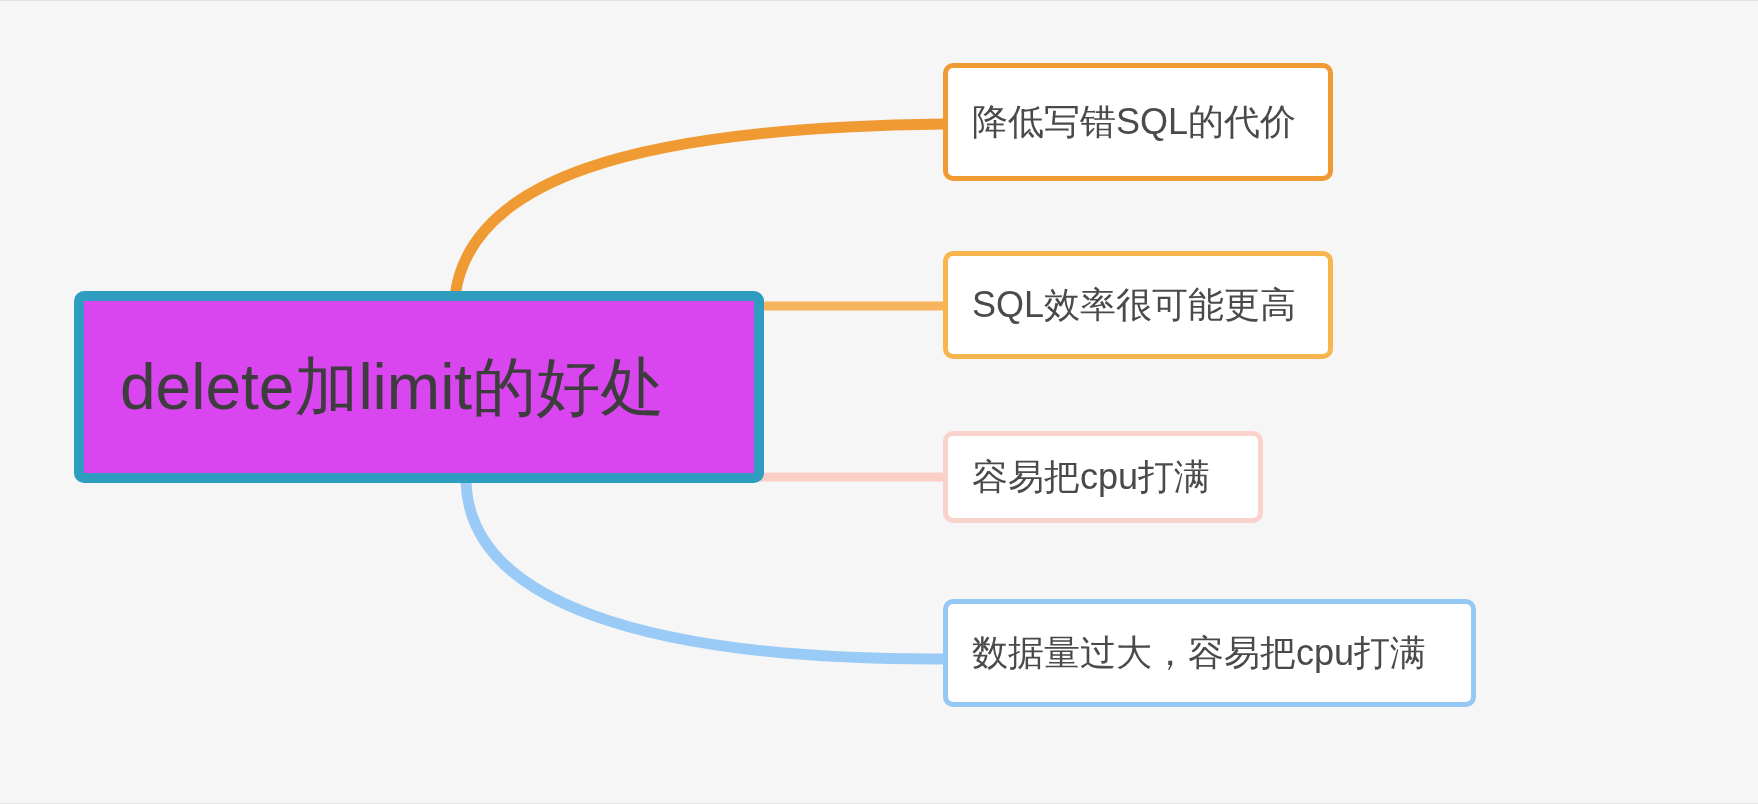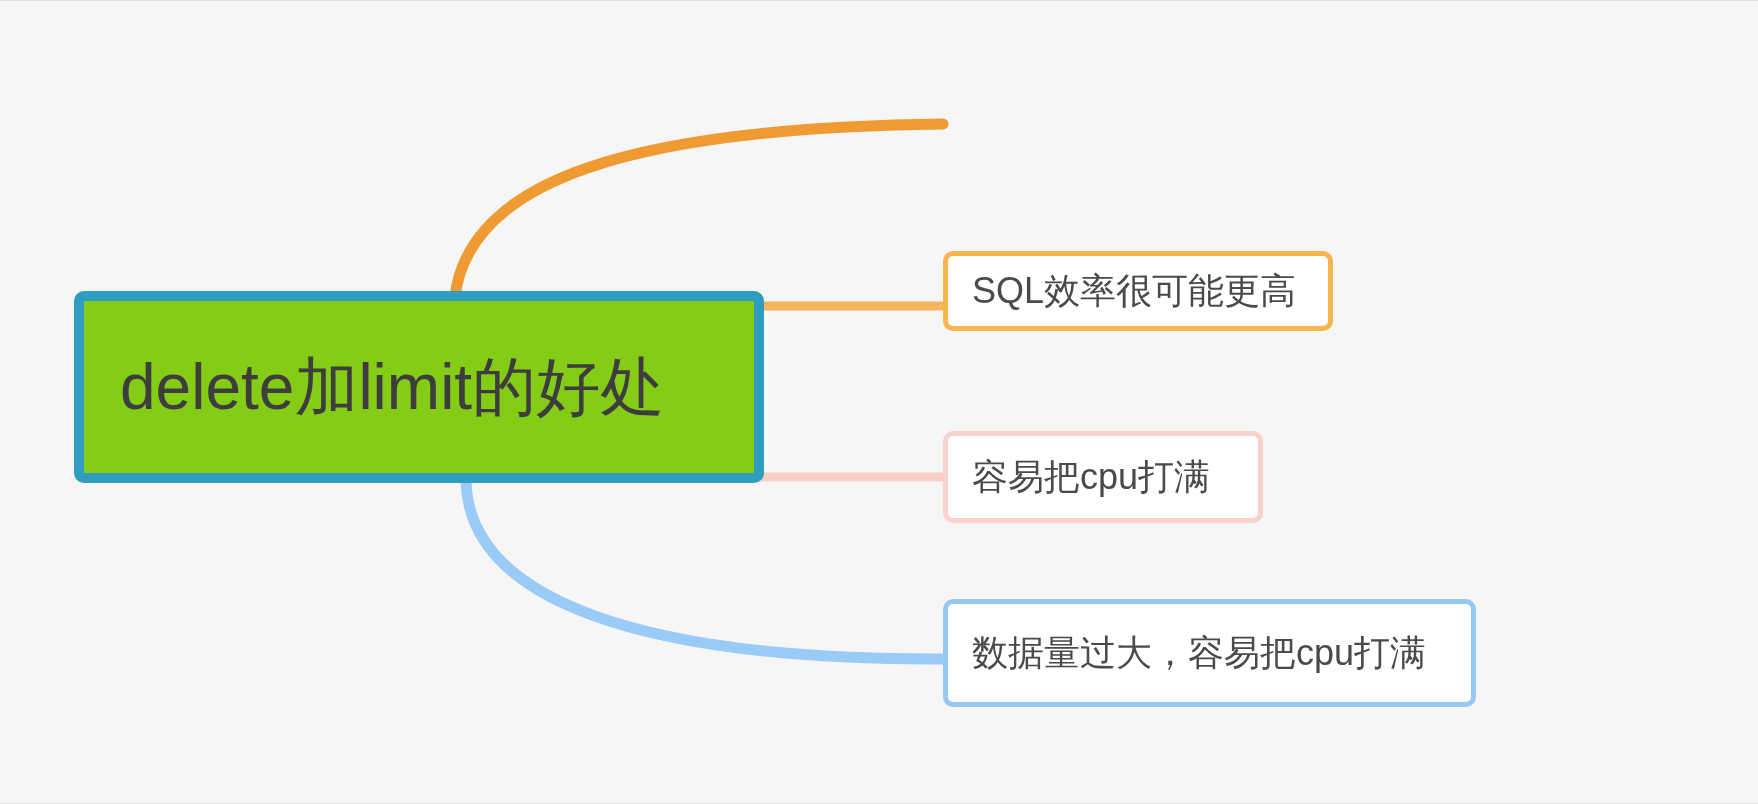--- a/index.html
+++ b/index.html
@@ -76,21 +76,21 @@
     left: 943px;
     top: 63px;
     width: 390px;
     height: 118px;
     border-color: #ef9a32;
   }
   #node-b2 {
     left: 943px;
     top: 251px;
     width: 390px;
-    height: 80px;
+    height: 108px;
     border-color: #f7b champion;
   }
   #node-b2 {
     border-color: #f8b44d;
   }
   #node-b3 {
     left: 943px;
     top: 431px;
     width: 320px;
     height: 92px;
@@ -116,24 +116,27 @@
 
     <path d="M 455 296 C 470 180 630 128 943 124" fill="none" stroke="#ef9a32" stroke-width="11" stroke-linecap="round"></path>
 
     <path d="M 762 306 L 943 306" fill="none" stroke="#f6b55c" stroke-width="9" stroke-linecap="round"></path>
 
     <path d="M 762 477 L 943 477" fill="none" stroke="#f9cfc6" stroke-width="9" stroke-linecap="round"></path>
 
     <path d="M 466 482 C 470 600 640 660 943 659" fill="none" stroke="#9acbf6" stroke-width="11" stroke-linecap="round"></path>
   </svg>
 
-  <div class="node" id="node-root" style="border-color: rgb(46, 157, 192); background: #84cc16; color: rgb(61, 61, 61);">
+  <div class="node" id="node-root" style="border-color: rgb(46, 157, 192); background: #d946ef; color: rgb(61, 61, 61);">
     <span>delete加limit的好处</span>
   </div>
 
+  <div class="node branch" id="node-b1" style="border-color: rgb(239, 154, 50); background: rgb(255, 255, 255); color: rgb(74, 74, 74);">
+    <span>降低写错SQL的代价</span>
+  </div>
 
   <div class="node branch" id="node-b2" style="border-color: rgb(248, 180, 77); background: rgb(255, 255, 255); color: rgb(74, 74, 74);">
     <span>SQL效率很可能更高</span>
   </div>
 
   <div class="node branch" id="node-b3" style="border-color: rgb(249, 211, 203); background: rgb(255, 255, 255); color: rgb(74, 74, 74);">
     <span>容易把cpu打满</span>
   </div>
 
   <div class="node branch" id="node-b4" style="border-color: rgb(150, 200, 245); background: rgb(255, 255, 255); color: rgb(74, 74, 74);">

